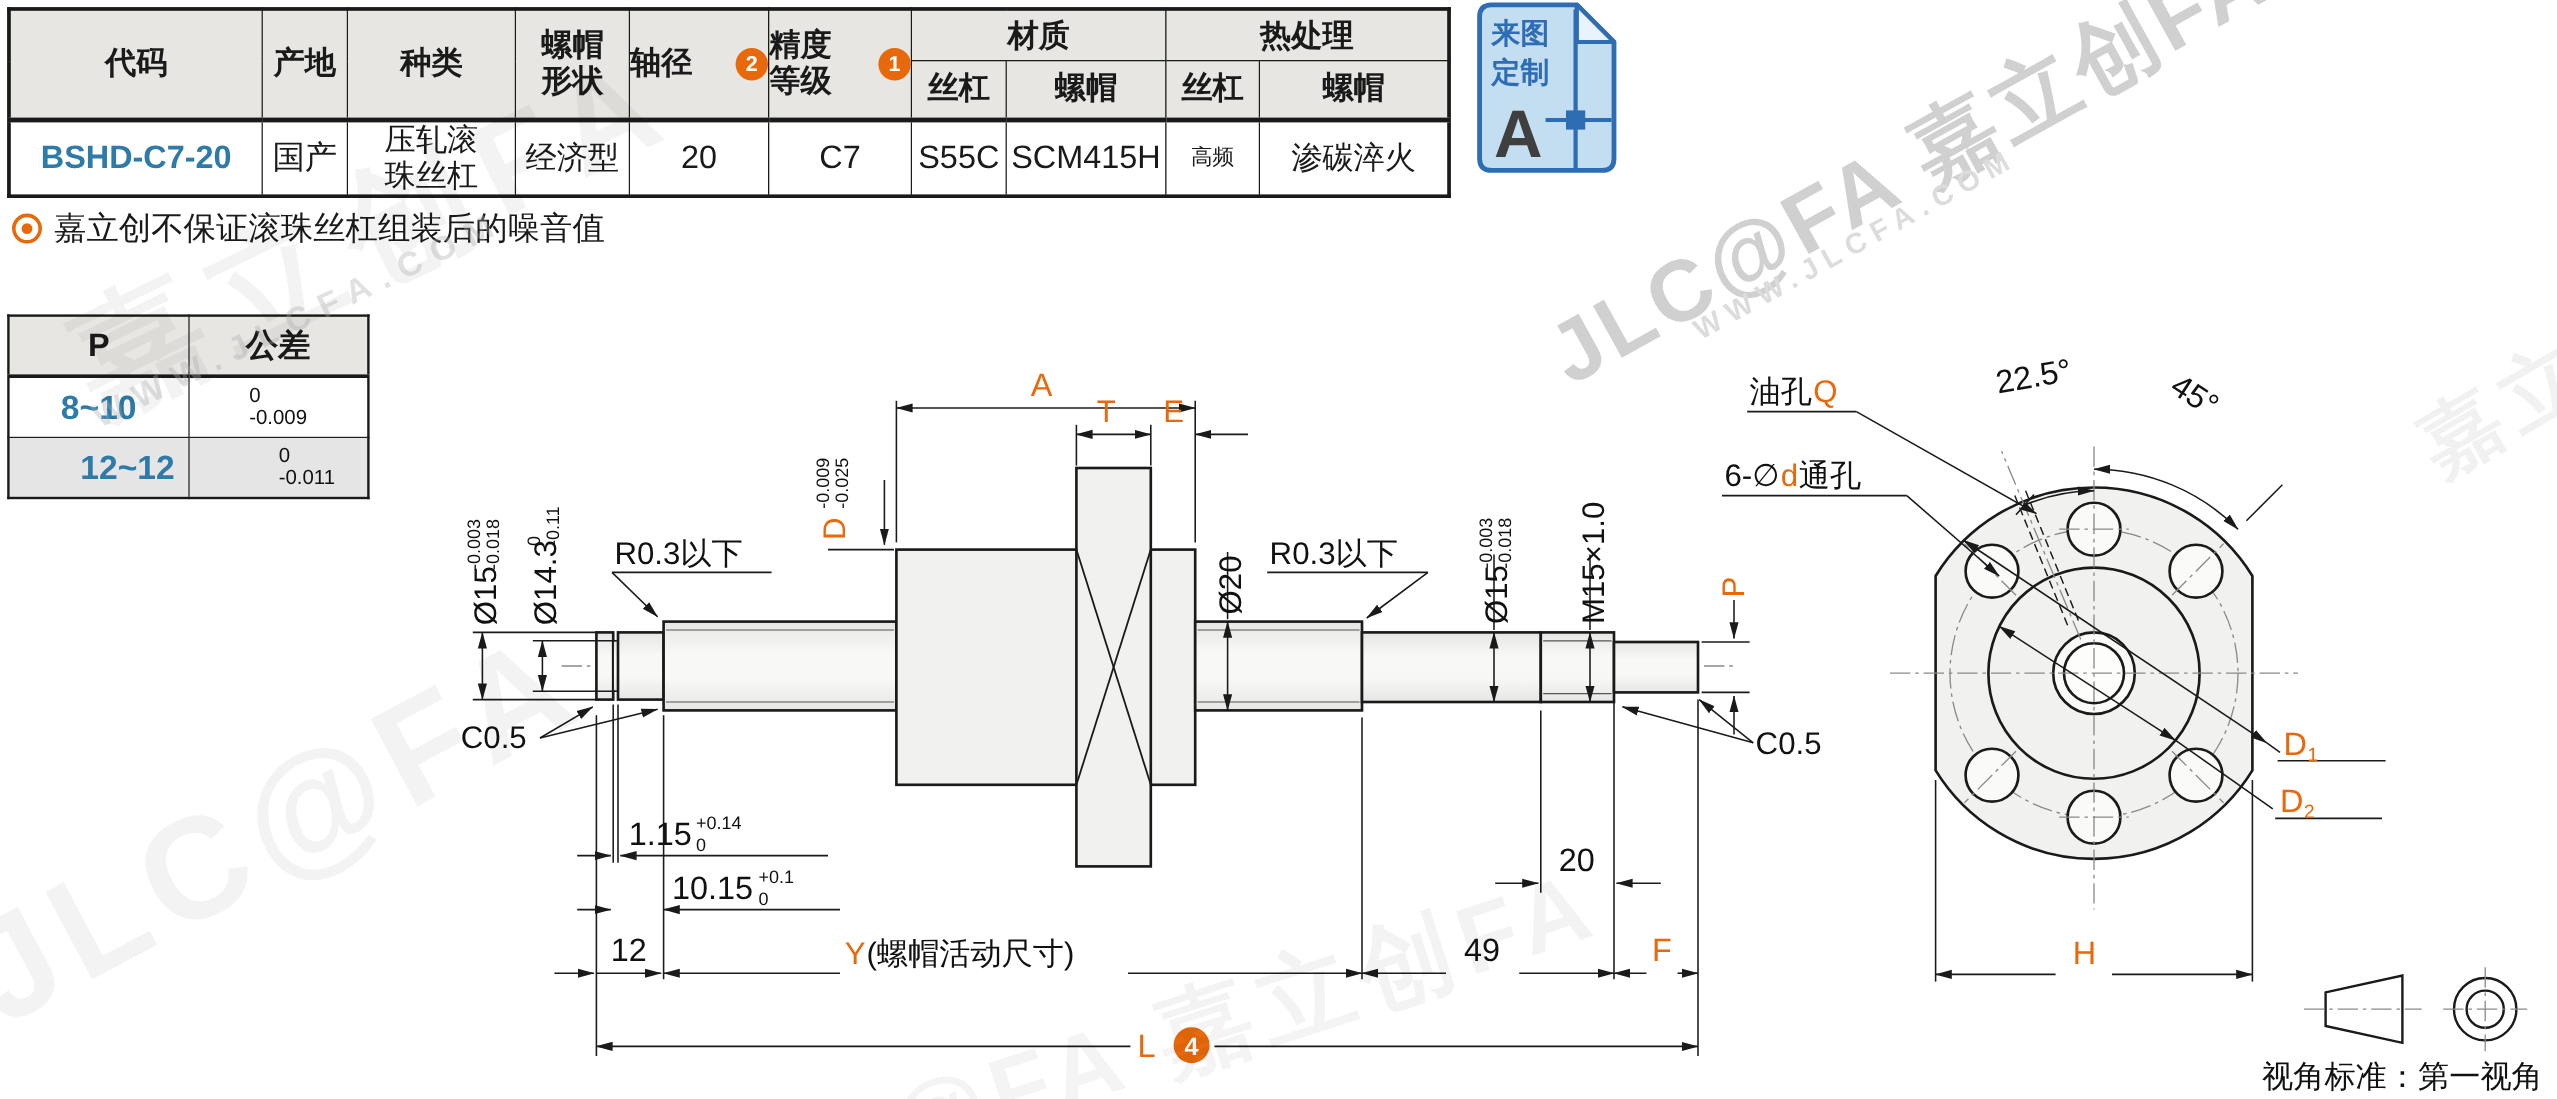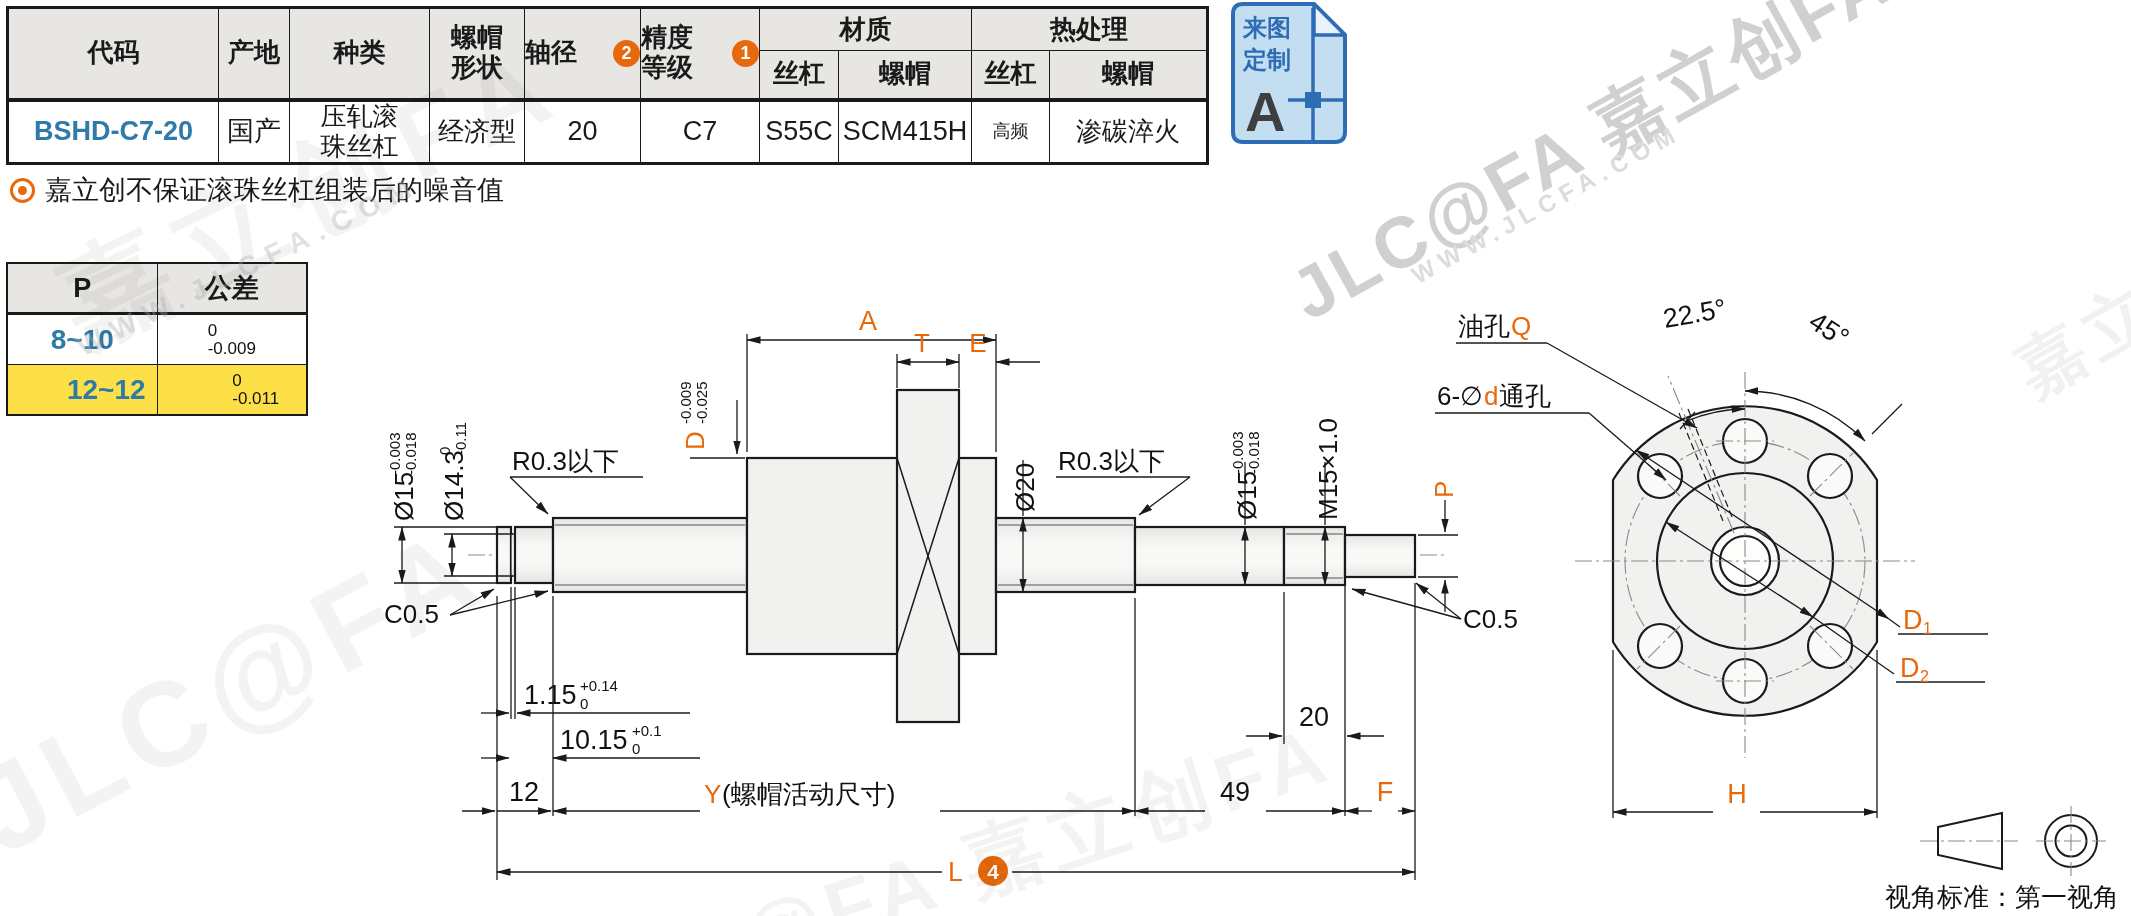--- a/index.html
+++ b/index.html
@@ -32,21 +32,21 @@
              background:#e8690b;border-radius:50%;}
 
   
   table.tol{position:absolute;left:6px;top:262px;border-collapse:collapse;table-layout:fixed;background:#fff;
             border:2.5px solid #1a1a1a;}
   table.tol th,table.tol td{border:1.5px solid #1a1a1a;text-align:center;vertical-align:middle;padding:0;}
   table.tol th{background:#e8e6e3;font-size:27px;font-weight:bold;height:48px;}
   table.tol th.thick-bottom{border-bottom:3px solid #1a1a1a;}
   table.tol td{height:49px;}
   td.pval{color:#2e7ba9;font-weight:bold;font-size:28px;}
-  tr.lav td{background:#fde047;padding-left:48px;}
+  tr.lav td{background:#e5e5e5;padding-left:48px;}
   .tolstack{display:inline-block;text-align:left;font-size:17px;line-height:18px;color:#111;}
 
   
   .wm{position:absolute;white-space:nowrap;pointer-events:none;font-weight:bold;z-index:5;}
 
   .svgwrap{position:absolute;left:0;top:0;z-index:2;}
 </style>
 </head>
 <body>
 

